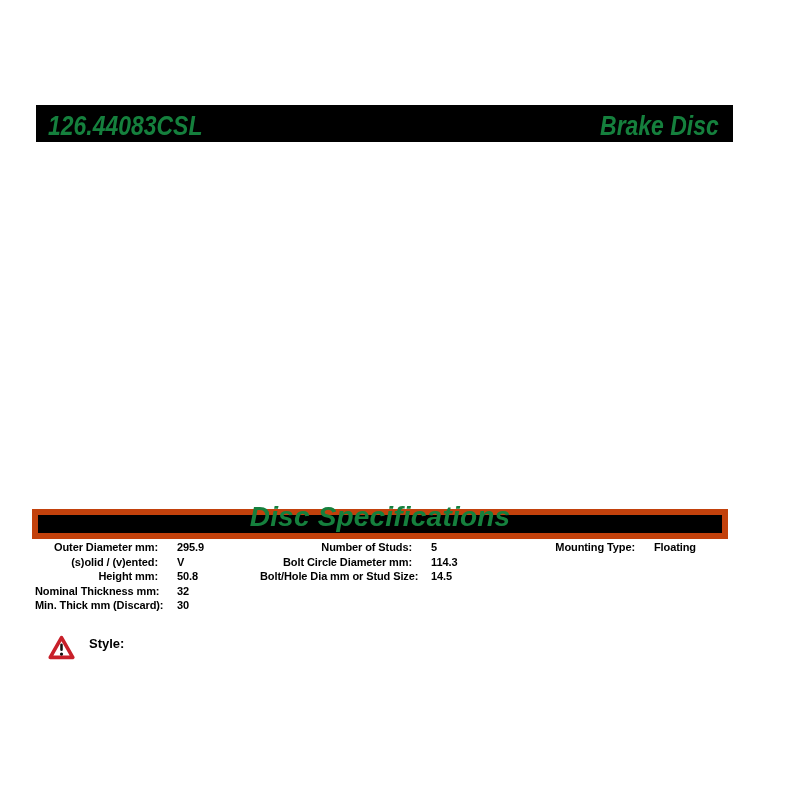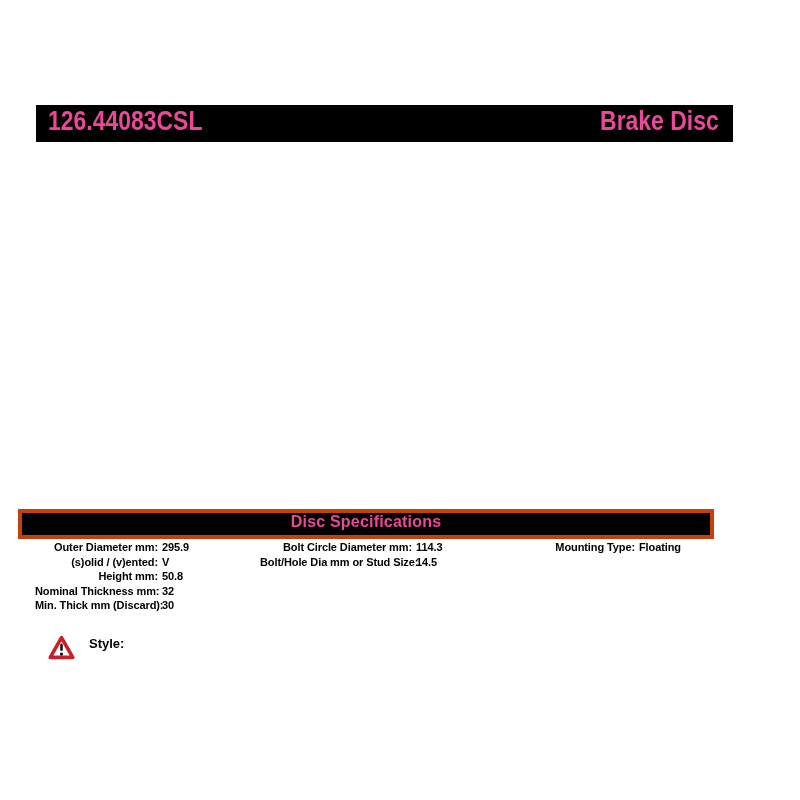--- a/index.html
+++ b/index.html
@@ -15,24 +15,25 @@
     font-family: "Liberation Sans", sans-serif;
     font-weight: 700;
     color: #000000;
     overflow: hidden;
   }
 
   
   .bar {
     position: absolute;
     background: #000000;
-    color: #ec4899;
+    color: #15803d;
     box-sizing: border-box;
     display: flex;
-    align-items: flex-start;
+    align-items: flex-end;
+    font-style: italic;
   }
   .header-bar {
     left: 36px;
     top: 105px;
     width: 697px;
     height: 37px;
     justify-content: space-between;
     padding: 0 14px 0 12px;
     font-size: 28px;
   }
@@ -42,46 +43,46 @@
     transform-origin: left center;
     white-space: nowrap;
   }
   .header-bar .prod-type {
     display: inline-block;
     transform: scaleX(0.82);
     transform-origin: right center;
     white-space: nowrap;
   }
   .spec-title-bar {
-    left: 18px;
+    left: 32px;
     top: 509px;
     width: 696px;
     height: 30px;
     justify-content: center;
-    font-size: 16px;
+    font-size: 28px;
     letter-spacing: 0.2px;
-    border: 4px solid #c2410c;
+    border: 6px solid #c2410c;
   }
 
   
   .spec-col {
     position: absolute;
     top: 540px;
     font-size: 11px;
     letter-spacing: -0.1px;
     line-height: 14.6px;
     white-space: nowrap;
   }
   .spec-row { display: flex; }
   .spec-row .lbl {
     flex: none;
     text-align: right;
   }
   .spec-row .val {
-    margin-left: 4px;
+    margin-left: 19px;
     text-align: right;
   }
   .col-left  { left: 35px;  }
   .col-left  .lbl { width: 123px; }
   .col-mid   { left: 260px; }
   .col-mid   .lbl { width: 152px; }
   .col-right { left: 518px; }
   .col-right .lbl { width: 117px; }
 
   
@@ -132,20 +133,24 @@
       <span class="val">32</span>
     </div>
     <div class="spec-row">
       <span class="lbl">Min. Thick mm (Discard):</span>
       <span class="val">30</span>
     </div>
   </div>
 
   <div class="spec-col col-mid">
     <div class="spec-row">
+      <span class="lbl">Number of Studs:</span>
+      <span class="val">5</span>
+    </div>
+    <div class="spec-row">
       <span class="lbl">Bolt Circle Diameter mm:</span>
       <span class="val">114.3</span>
     </div>
     <div class="spec-row">
       <span class="lbl">Bolt/Hole Dia mm or Stud Size:</span>
       <span class="val">14.5</span>
     </div>
   </div>
 
   <div class="spec-col col-right">

